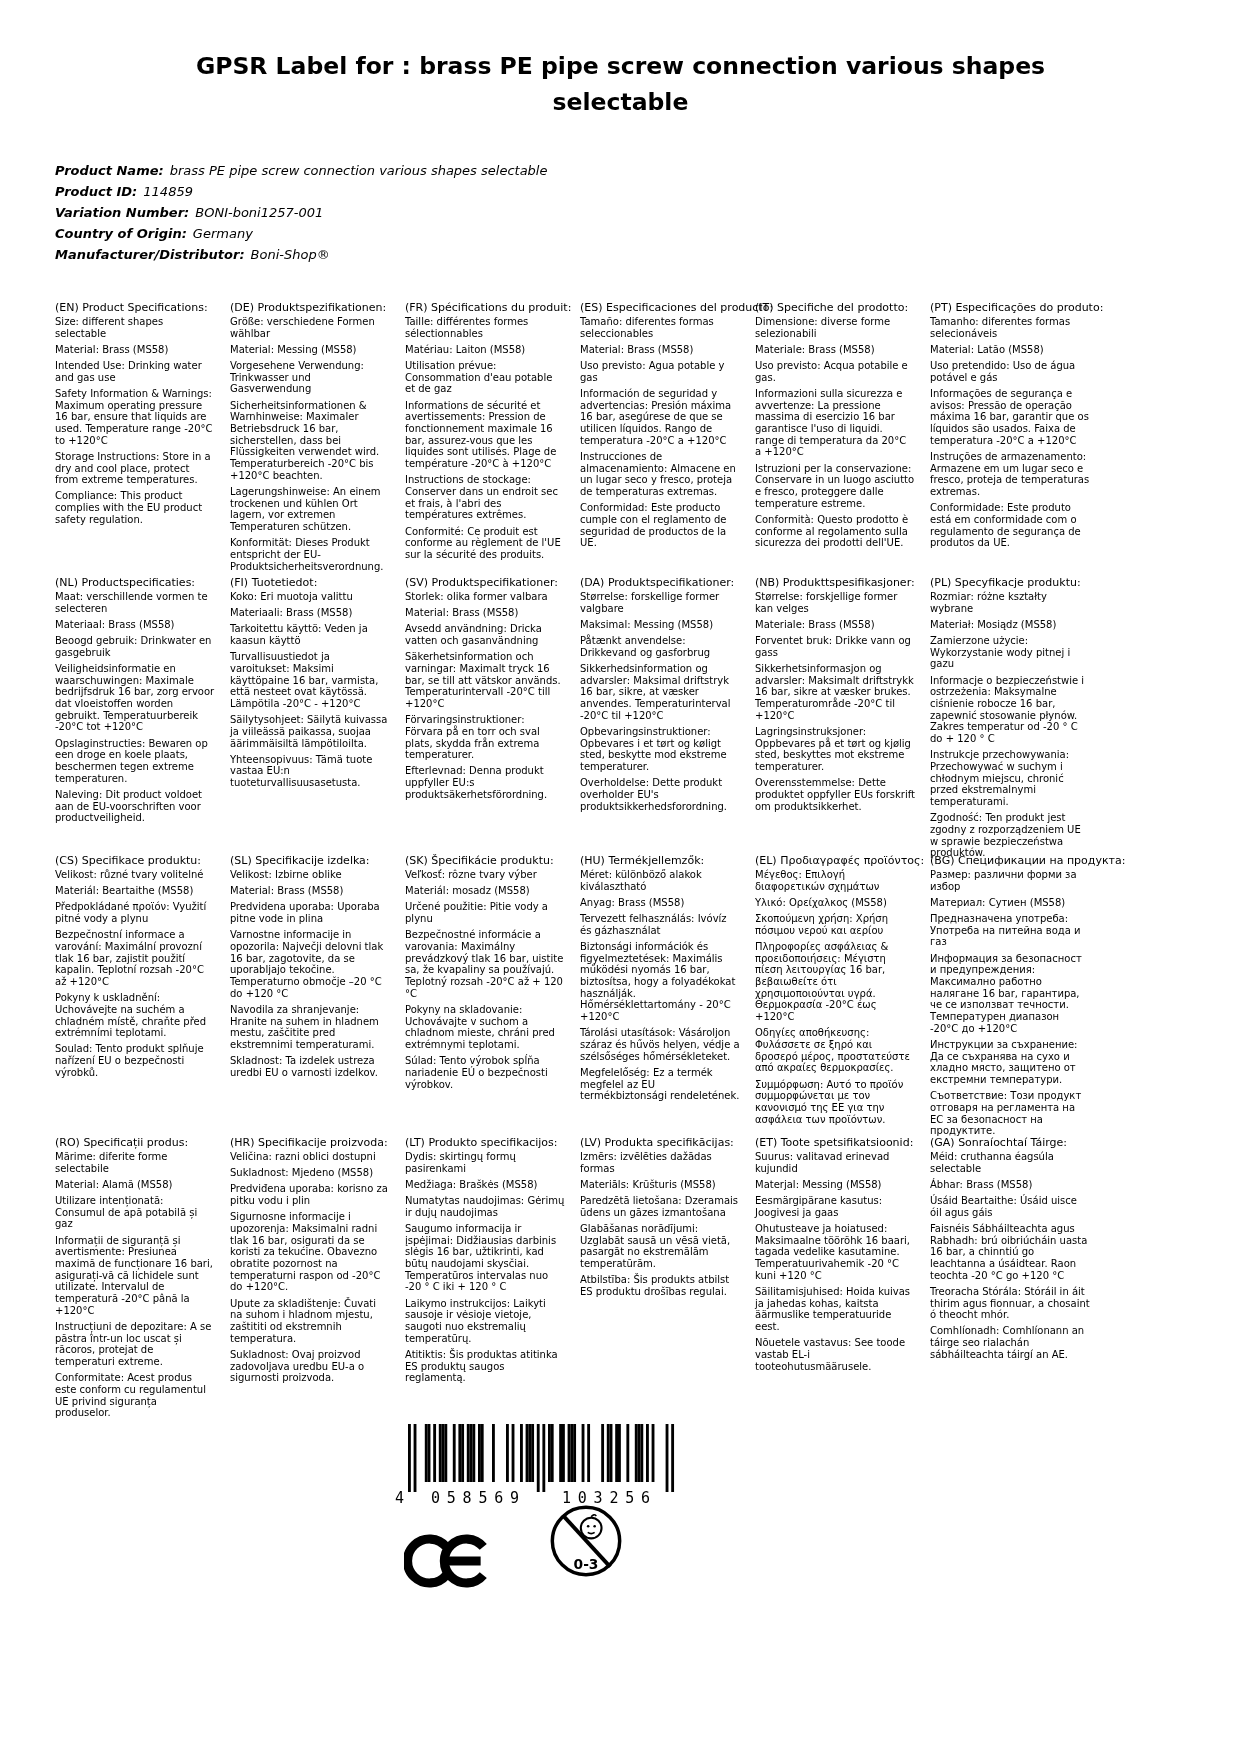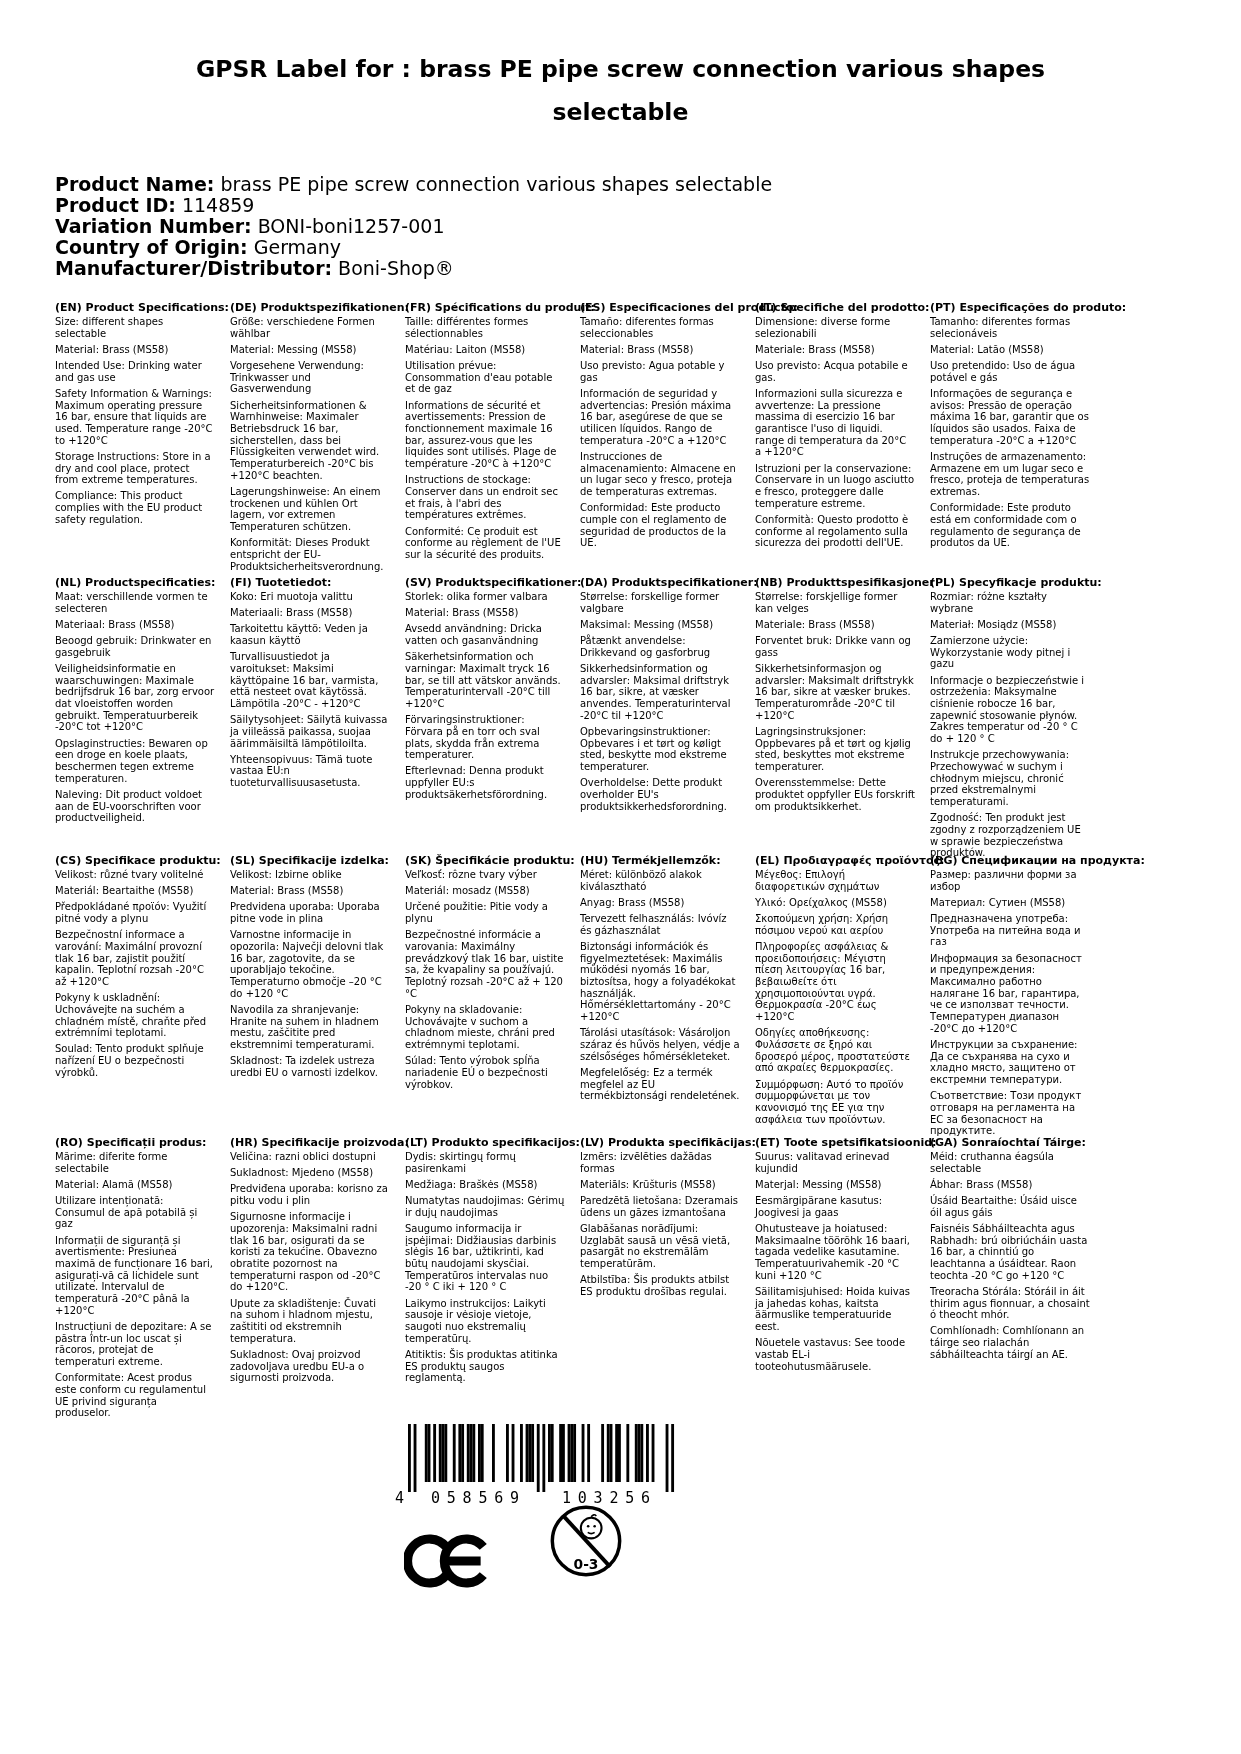--- a/index.html
+++ b/index.html
@@ -1,28 +1,28 @@
 <!DOCTYPE html>
 <html><head>
 <meta charset="utf-8">
 <style>
   html,body{margin:0;padding:0;background:#fff;}
   .page{width:1241px;height:1754px;position:relative;overflow:hidden;background:#fff;
         color:#000;font-family:"DejaVu Sans",sans-serif;}
   .header{height:301px;box-sizing:border-box;padding-top:48px;}
-  .title{margin:0 auto;max-width:920px;text-align:center;font-size:23.5px;line-height:43px;
+  .title{margin:0 auto;max-width:920px;text-align:center;font-size:23.5px;line-height:36px;
          font-weight:bold;}
-  .product-info{margin:40px 0 0 55px;font-size:19px;line-height:21px;}
+  .product-info{margin:40px 0 0 55px;font-size:13px;line-height:21px;font-style:italic;}
   .pi-label{font-weight:bold;}
   .pi-value{margin-left:6px;}
   .lang-row{margin-left:55px;display:grid;grid-template-columns:repeat(6,160px);
             column-gap:15px;align-items:start;overflow:visible;}
   .row-1{height:275px}.row-2{height:278px}.row-3{height:282px}.row-4{height:288px}
   .lang-block{width:160px;}
-  .lang-heading{font-size:11px;font-weight:bold;white-space:nowrap;margin:0 0 2px 0;}
+  .lang-heading{font-size:11px;font-weight:normal;white-space:nowrap;margin:0 0 2px 0;}
   .spec-paragraph{margin:0 0 4.5px 0;font-size:10px;line-height:1.17;}
   .footer{position:relative;height:330px;}
   .barcode-wrap{position:absolute;left:382px;top:0;}
   .bc-digit{font-family:"DejaVu Sans Mono",monospace;font-size:15px;fill:#000;}
   .ce-mark{position:absolute;left:404px;top:102px;}
   .age-warning{position:absolute;left:548px;top:77px;}
 </style>
 </head>
 <body>
 

